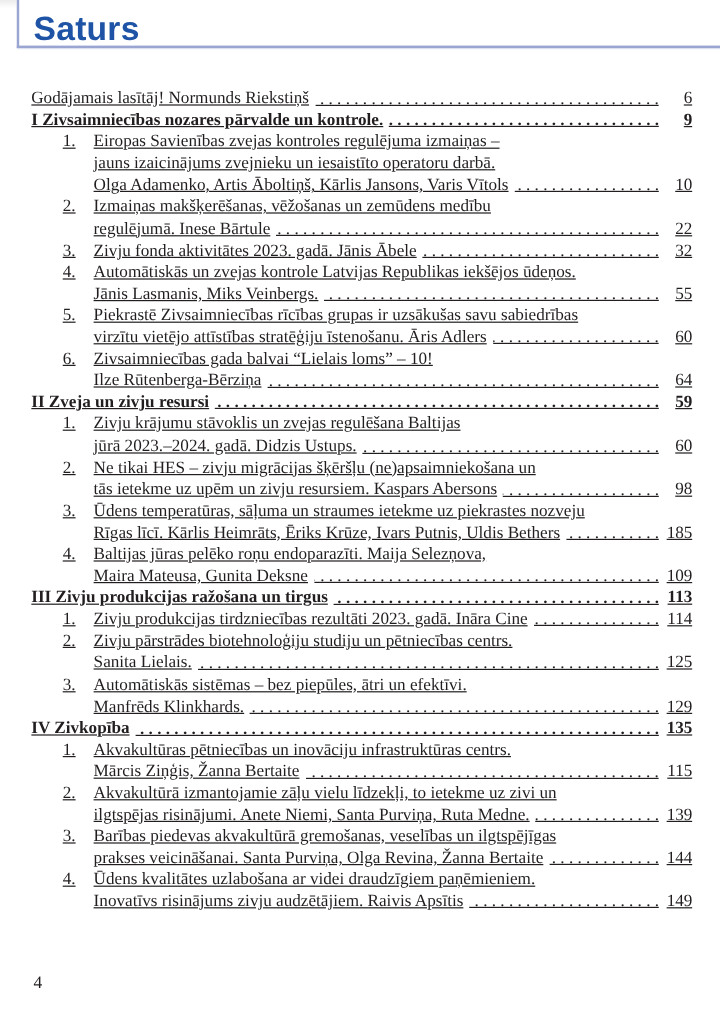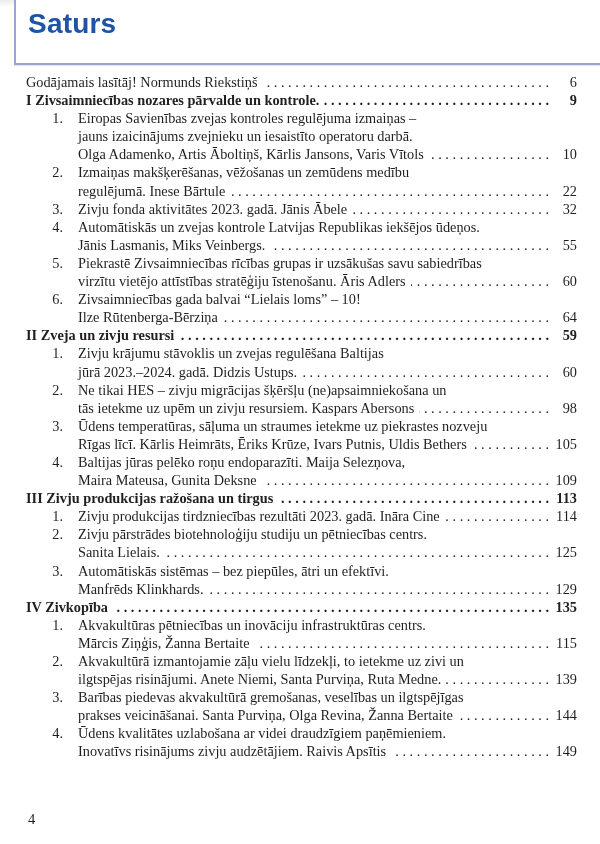--- a/index.html
+++ b/index.html
@@ -10,42 +10,42 @@
     font-family: "Liberation Serif", "DejaVu Serif", serif;
     color: #221e1f;
     overflow: hidden;
   }
   .top-shade {
     position: absolute; top: 0; left: 0; width: 600px; height: 7px;
     background: linear-gradient(#ececec, rgba(255,255,255,0));
     pointer-events: none;
   }
   .header {
-    position: absolute; top: 0; left: 14px; right: 0; height: 65px;
+    position: absolute; top: 0; left: 14px; right: 0; height: 40px;
     border-left: 2px solid #9aa5d2;
     border-bottom: 2px solid #9aa5d2;
     box-shadow: 0 1px 0 #dde1f1;
     background: #ffffff;
   }
   .page-title {
     font-family: "Liberation Sans", "DejaVu Sans", sans-serif;
     font-weight: bold;
     font-size: 28px;
     line-height: 1;
     color: #1e53a5;
     padding: 10px 0 0 12px;
     letter-spacing: 0.2px;
   }
   .toc {
     position: absolute; top: 73px; left: 26px; right: 23px;
     font-size: 14.3px;
     line-height: 18.1px;
   }
   .entry.bold { font-weight: bold; }
-  .row { display: flex; align-items: flex-start; overflow: hidden; }
+  .row { display: flex; align-items: flex-start; overflow: hidden; text-decoration: underline; }
   .num {
     flex: 0 0 37px;
     text-align: right;
     margin-right: 15px;
   }
   .txt { flex: 0 0 auto; white-space: nowrap; }
   .leader {
     flex: 1 1 auto;
     min-width: 6px;
     overflow: hidden;
@@ -192,21 +192,21 @@
     </div>
     <div class="entry">
       <div class="row">
         <span class="num">3.</span>
         <span class="txt">Ūdens temperatūras, sāļuma un straumes ietekme uz piekrastes nozveju</span>
       </div>
       <div class="row">
         <span class="num"></span>
         <span class="txt">Rīgas līcī. Kārlis Heimrāts, Ēriks Krūze, Ivars Putnis, Uldis Bethers</span>
         <span class="leader"></span>
-        <span class="pg">105</span>
+        <span class="pg">185</span>
       </div>
     </div>
     <div class="entry">
       <div class="row">
         <span class="num">4.</span>
         <span class="txt">Baltijas jūras pelēko roņu endoparazīti. Maija Selezņova,</span>
       </div>
       <div class="row">
         <span class="num"></span>
         <span class="txt">Maira Mateusa, Gunita Deksne</span>

